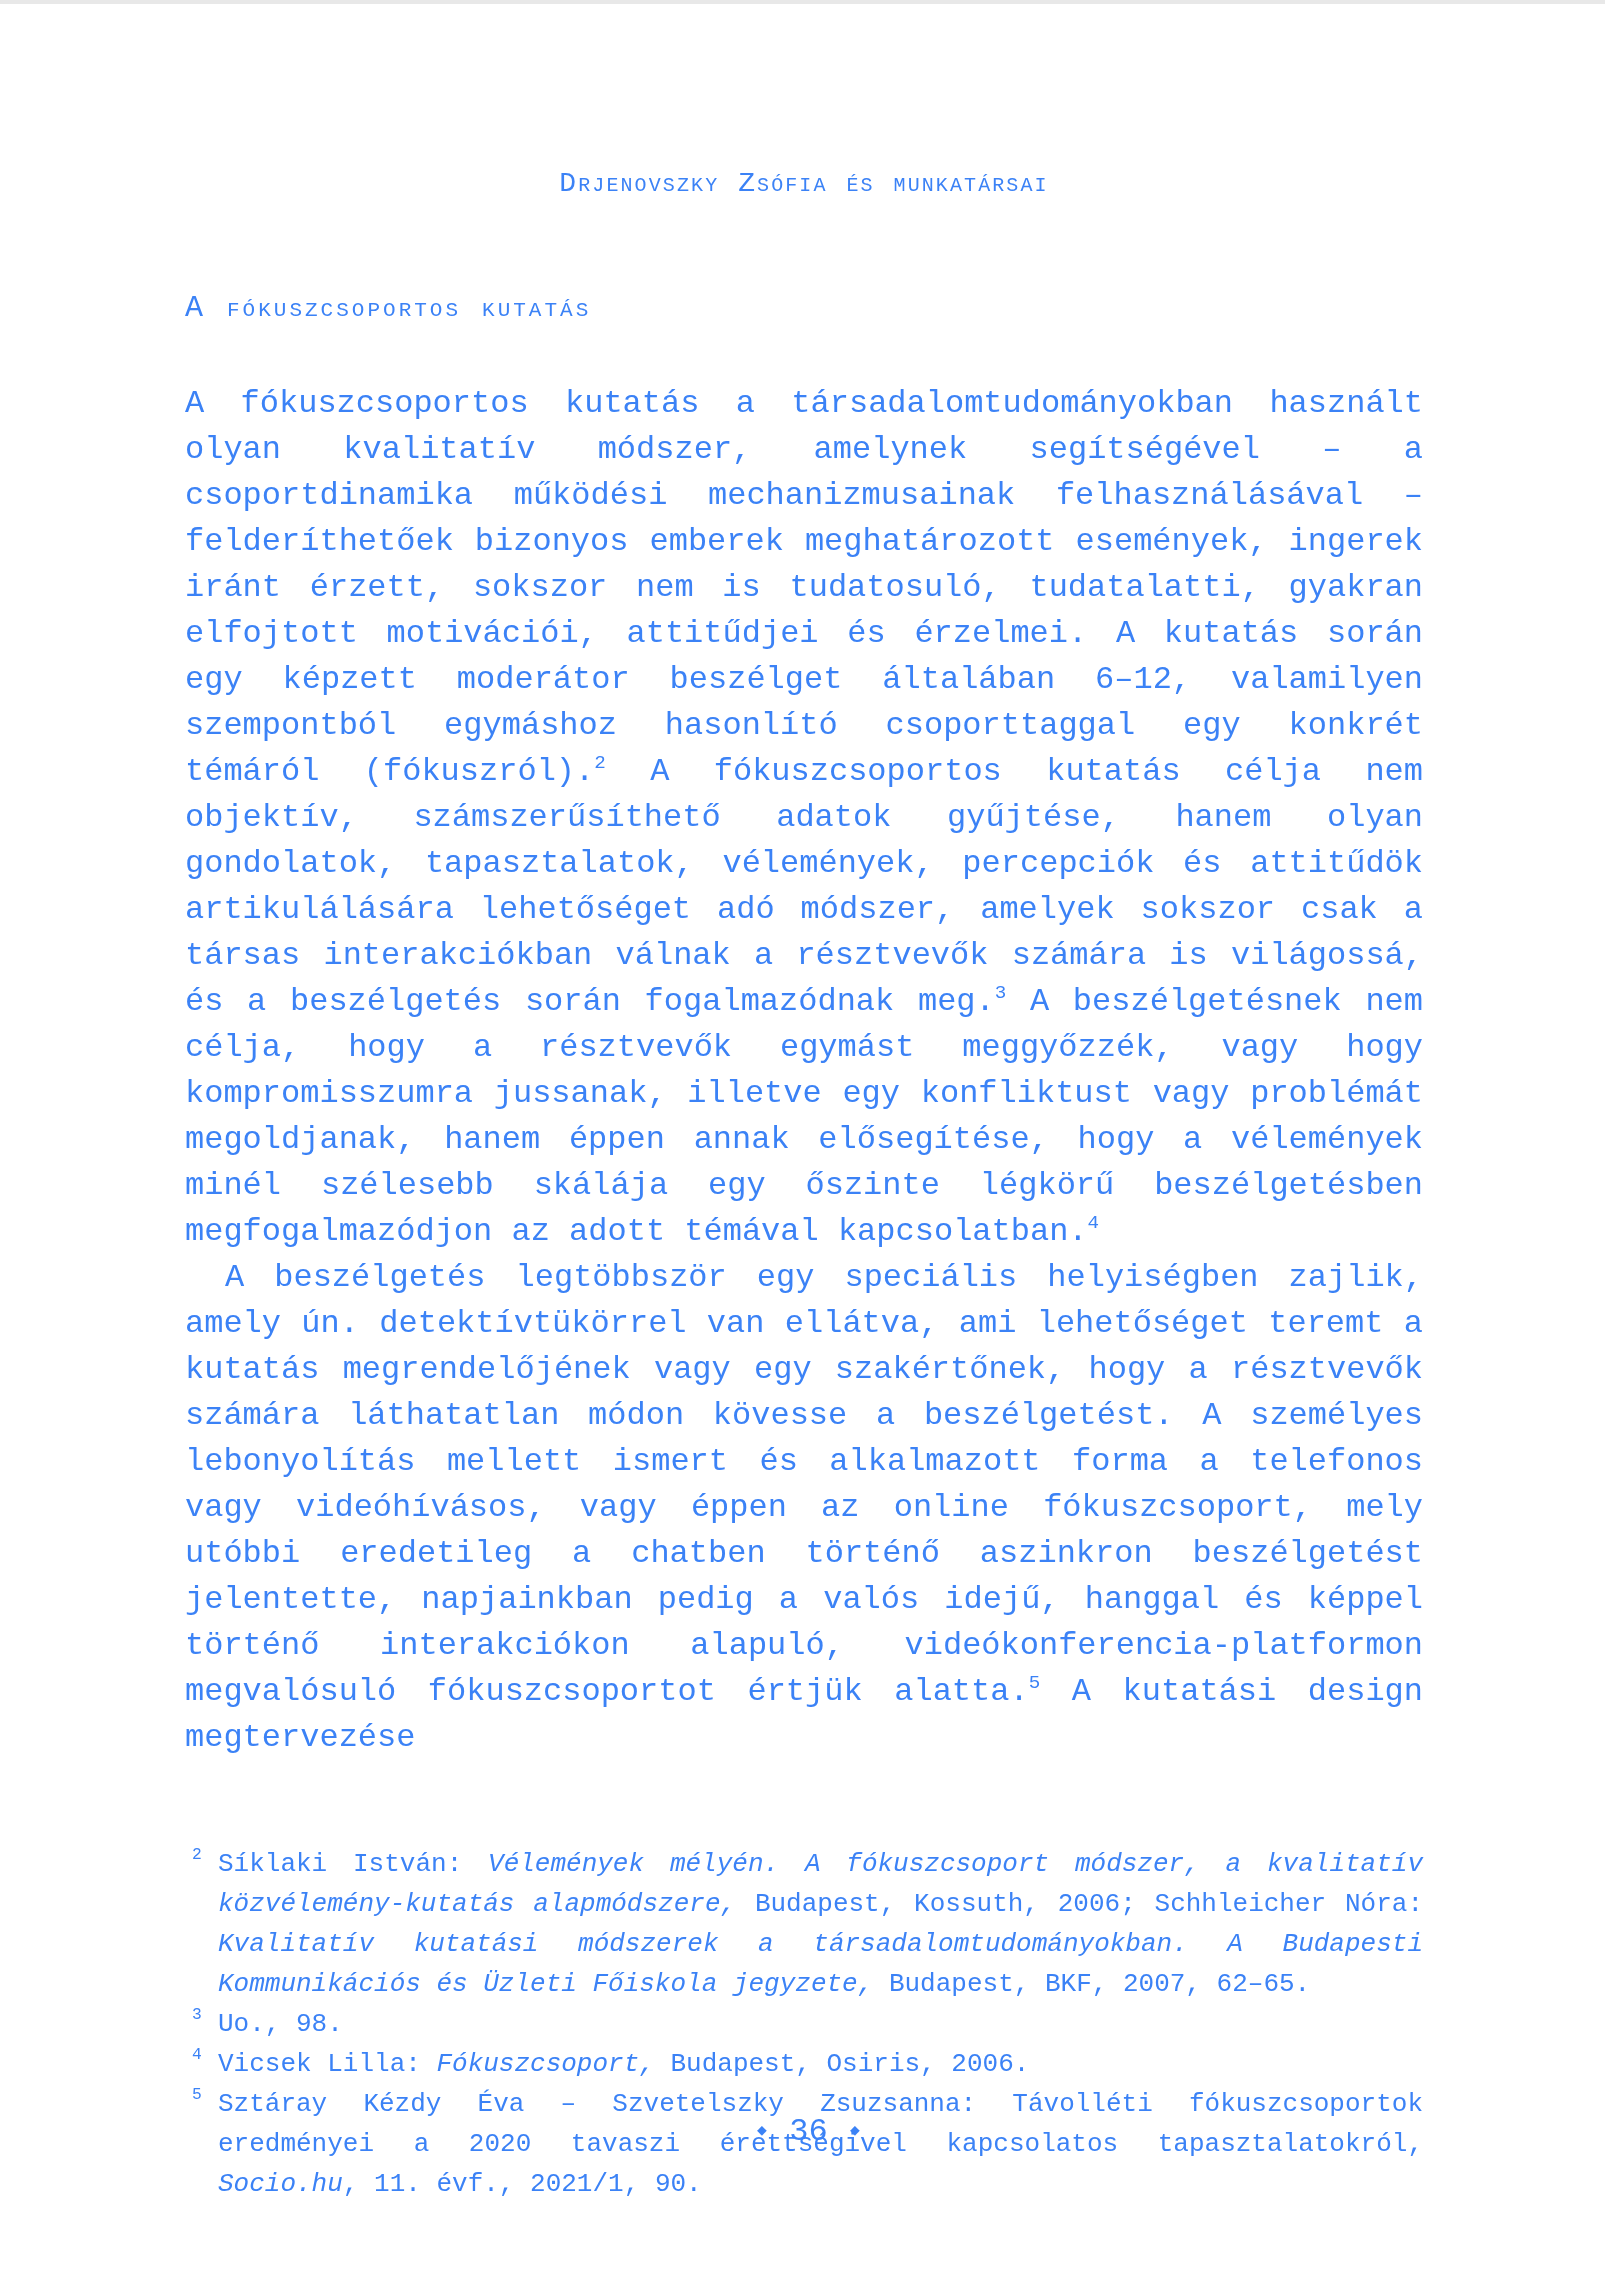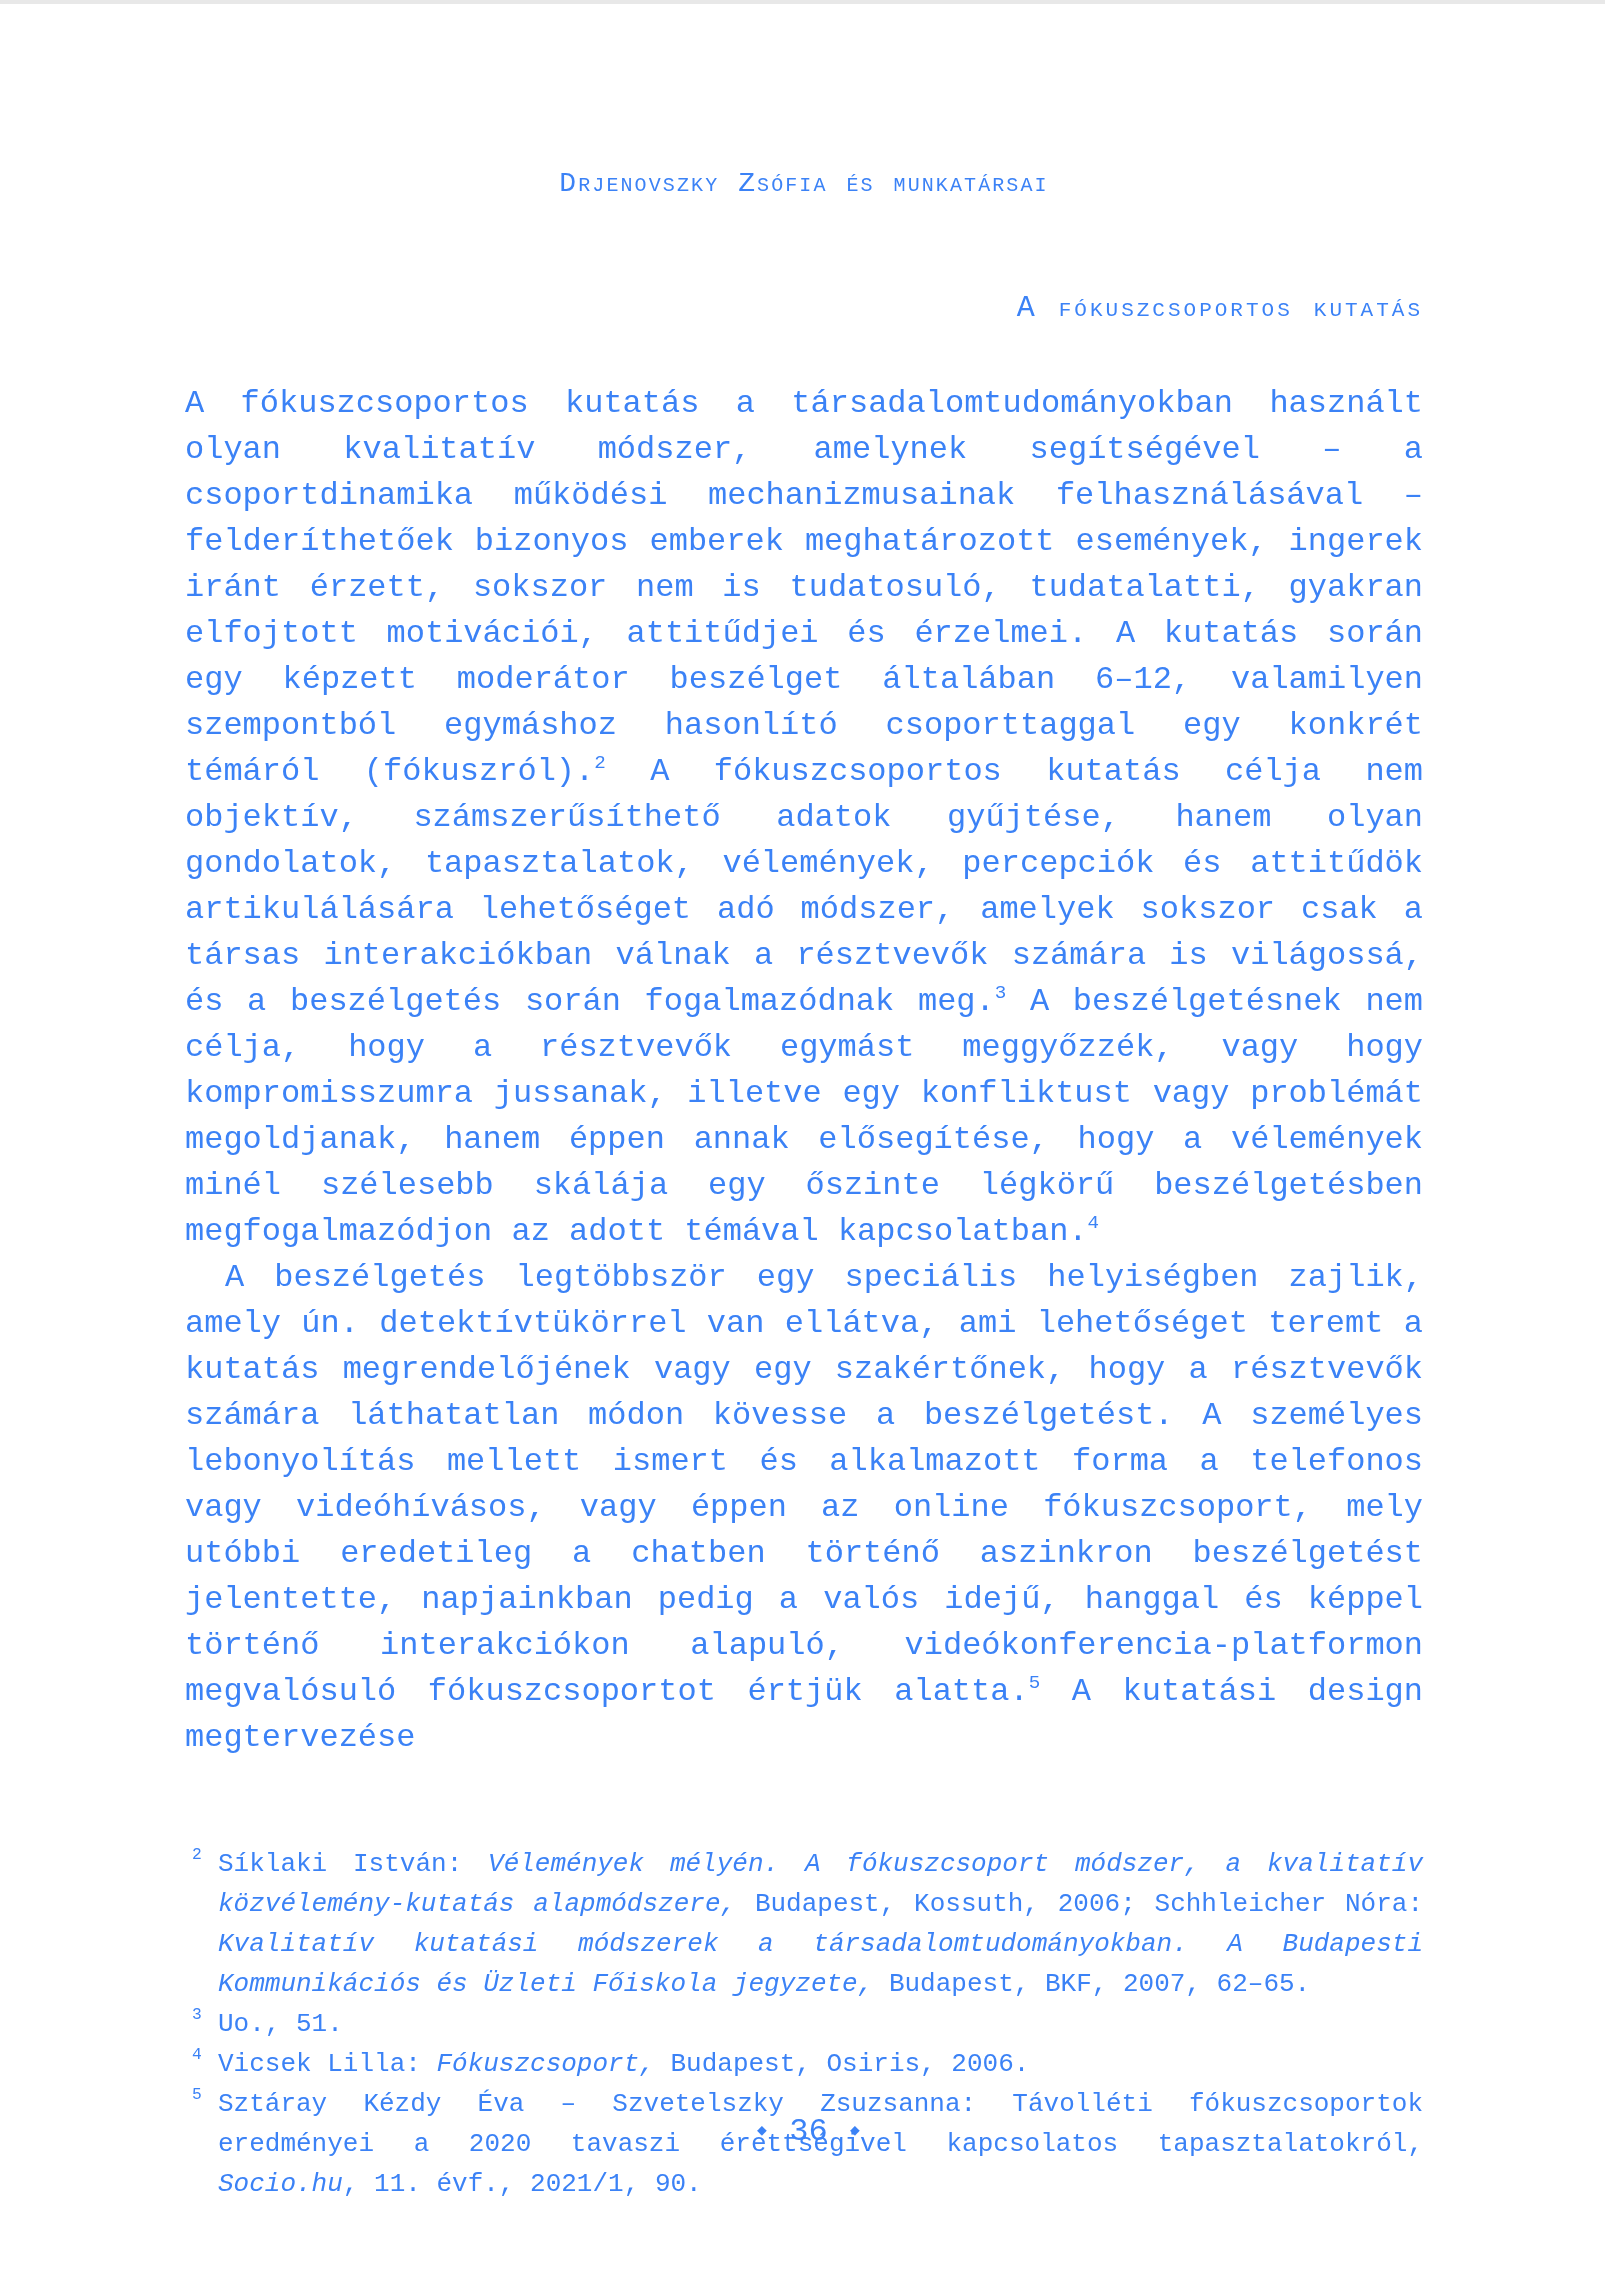--- a/index.html
+++ b/index.html
@@ -27,21 +27,21 @@
     font-weight: 400;
   }
   .intro-par {
     margin: 60px 0 0 0;
     font-size: 32px;
     line-height: 46px;
     text-align: justify;
   }
   .section-heading {
     margin: 86px 0 0 0;
-    text-align: right;
+    text-align: left;
     font-variant: small-caps;
     font-weight: 400;
     font-size: 30px;
     letter-spacing: 3px;
     line-height: 41px;
   }
   .body-par {
     margin: 52px 0 0 0;
     font-size: 32px;
     line-height: 46px;
@@ -106,21 +106,21 @@
 
     <div class="footnotes">
 
       <div class="footnote">
         <span class="fn-num">2</span>
         <span class="fn-text">Síklaki István: <em>Vélemények mélyén. A fókuszcsoport módszer, a kvalitatív közvélemény-kutatás alapmódszere,</em> Budapest, Kossuth, 2006; Schhleicher Nóra: <em>Kvalitatív kutatási módszerek a társadalomtudományokban. A Budapesti Kommunikációs és Üzleti Főiskola jegyzete,</em> Budapest, BKF, 2007, 62–65.</span>
       </div>
 
       <div class="footnote">
         <span class="fn-num">3</span>
-        <span class="fn-text">Uo., 51.</span>
+        <span class="fn-text">Uo., 98.</span>
       </div>
 
       <div class="footnote">
         <span class="fn-num">4</span>
         <span class="fn-text">Vicsek Lilla: <em>Fókuszcsoport,</em> Budapest, Osiris, 2006.</span>
       </div>
 
       <div class="footnote">
         <span class="fn-num">5</span>
         <span class="fn-text">Sztáray Kézdy Éva – Szvetelszky Zsuzsanna: Távolléti fókuszcsoportok eredményei a 2020 tavaszi érettségivel kapcsolatos tapasztalatokról, <em>Socio.hu</em>, 11. évf., 2021/1, 90.</span>

